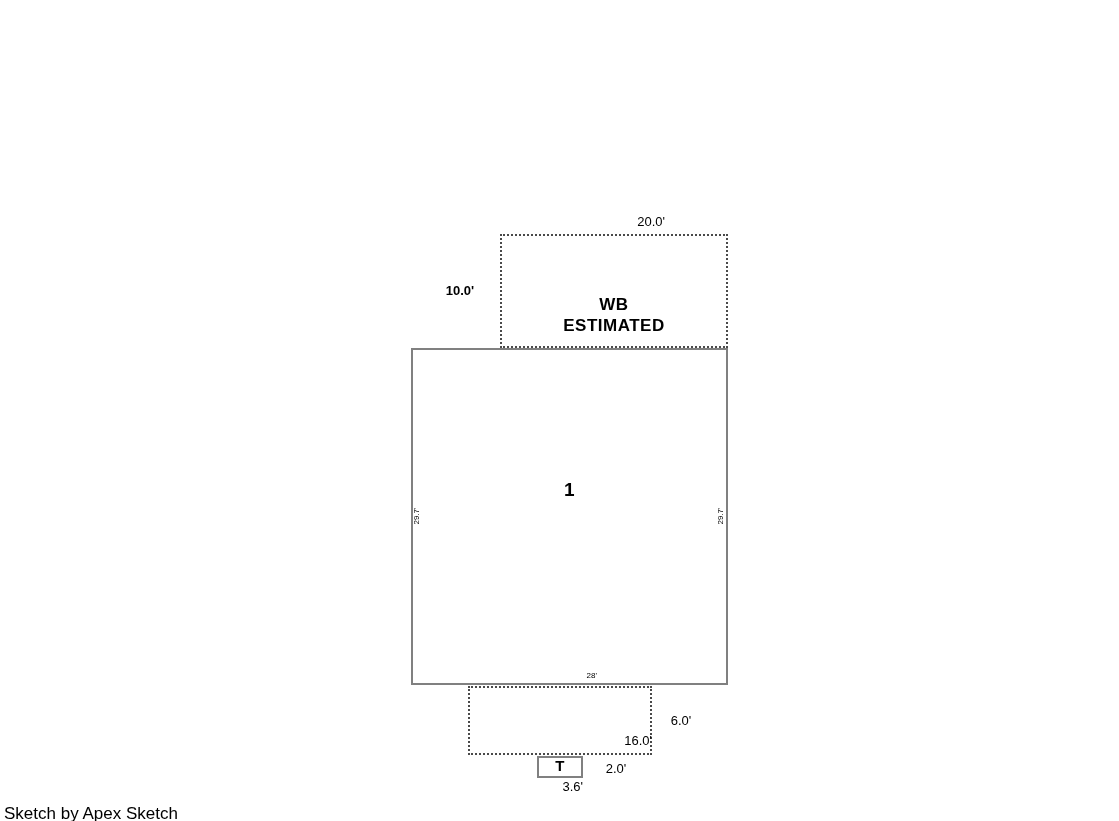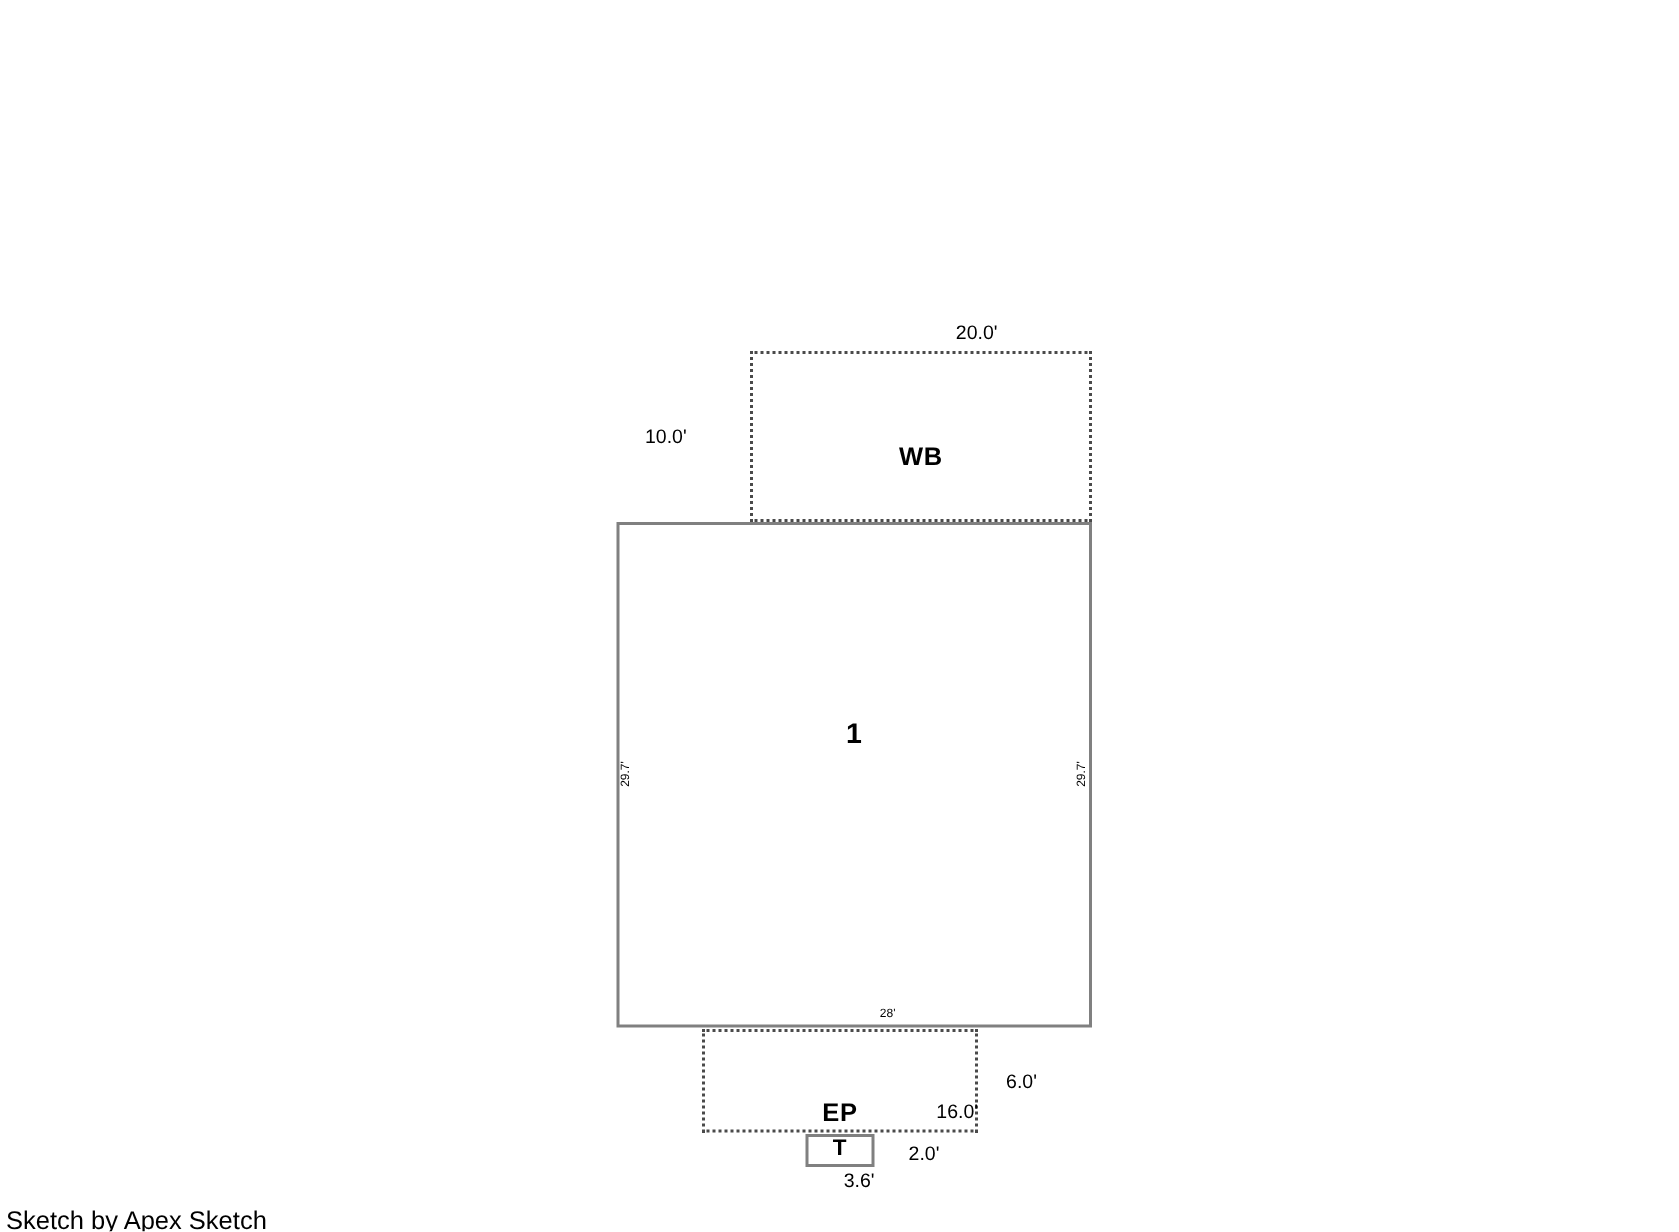--- a/index.html
+++ b/index.html
@@ -42,21 +42,21 @@
   .dim {
     font-size: 13px;
     white-space: nowrap;
     text-align: center;
   }
   .dim-tiny {
     font-size: 8px;
     white-space: nowrap;
   }
   .dim-center { text-align: right; }
-  .dim-right  { text-align: left; }
+  .dim-right  { text-align: center; font-weight: bold; }
 
   .rot-left, .rot-right {
     width: 40px;
     height: 12px;
     text-align: center;
     transform: rotate(-90deg);
     transform-origin: center center;
   }
 
   #wb-rect   { left: 500px; top: 234px; width: 228px; height: 114px; }
@@ -87,32 +87,32 @@
   }
 </style>
 </head>
 <body>
 
 <div id="canvas">
 
   <div id="wb-rect" class="abs rect-dashed"></div>
   <div id="wb-label" class="abs area-label big">
     <div>WB</div>
+    <div>ESTIMATED</div>
   </div>
   <div id="wb-dim-top" class="abs dim dim-center">20.0'</div>
   <div id="wb-dim-left" class="abs dim dim-right">10.0'</div>
 
   <div id="main-rect" class="abs rect-solid"></div>
   <div id="main-label" class="abs area-label">1</div>
   <div id="main-dim-left" class="abs dim-tiny rot-left">29.7'</div>
   <div id="main-dim-right" class="abs dim-tiny rot-right">29.7'</div>
   <div id="main-dim-bottom" class="abs dim-tiny dim-center">28'</div>
 
   <div id="ep-rect" class="abs rect-dashed"></div>
-  <div id="ep-label" class="abs area-label big">EP</div>
   <div id="ep-dim-width" class="abs dim dim-center">16.0'</div>
   <div id="ep-dim-right" class="abs dim">6.0'</div>
 
   <div id="t-rect" class="abs rect-solid"></div>
   <div id="t-label" class="abs area-label">T</div>
   <div id="t-dim-right" class="abs dim">2.0'</div>
   <div id="t-dim-bottom" class="abs dim dim-center">3.6'</div>
 
   <div id="credit" class="abs">Sketch by Apex Sketch</div>
 

